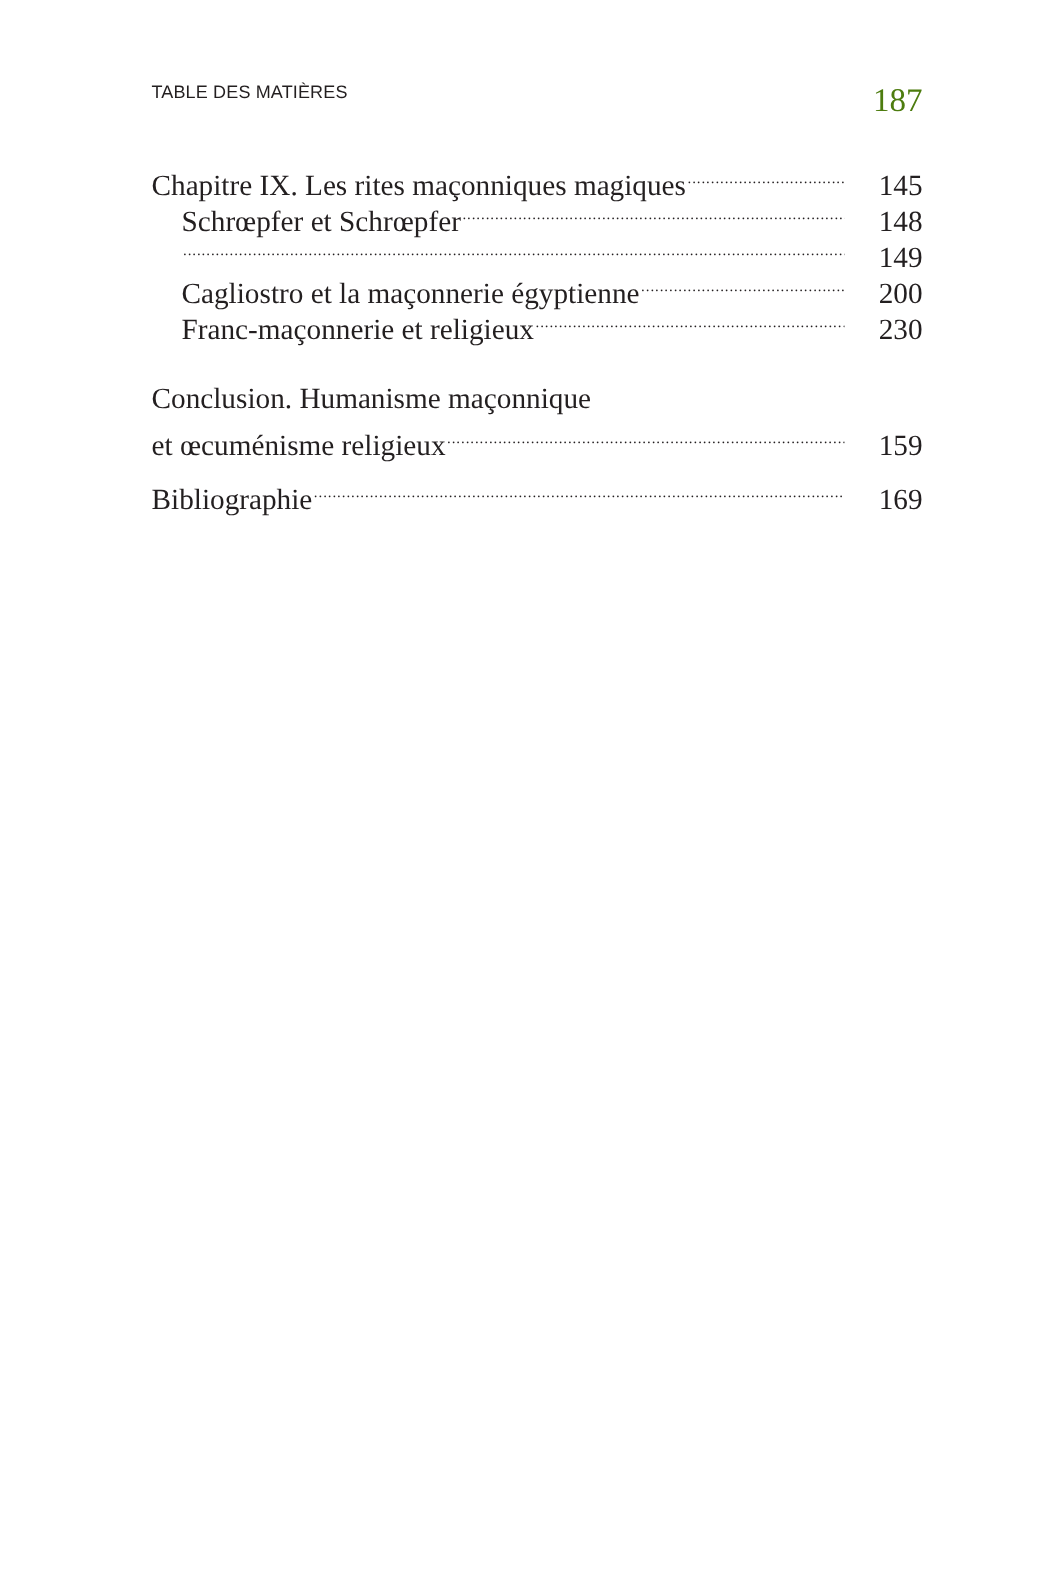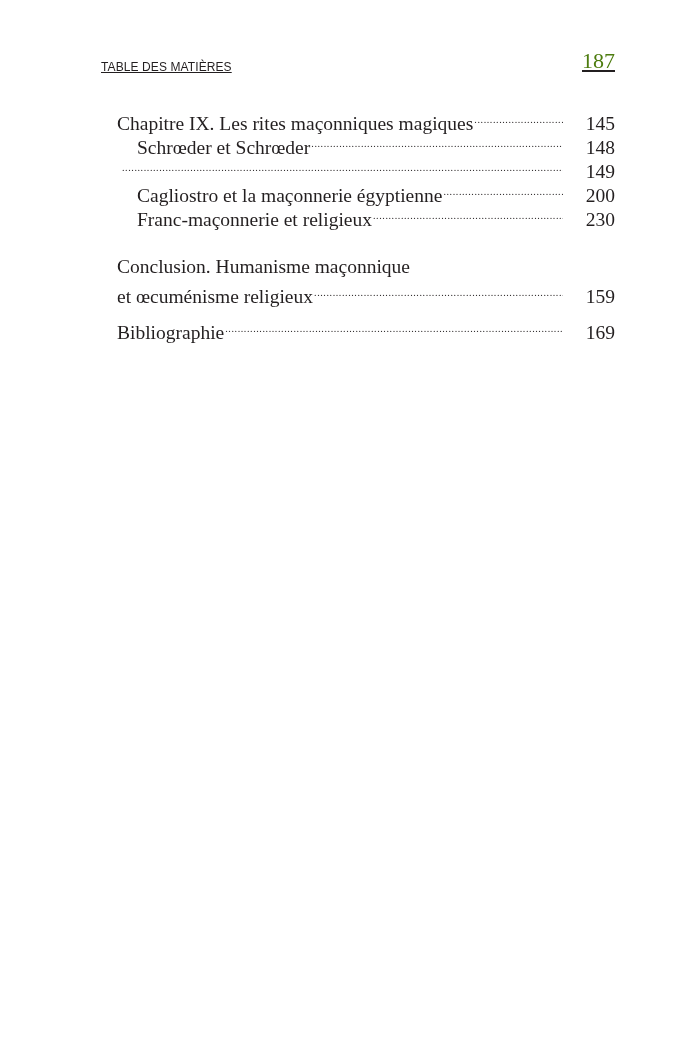--- a/index.html
+++ b/index.html
@@ -15,22 +15,21 @@
       color: #231f20;
     }
     .page-header {
       position: absolute;
       left: 101px;
       right: 85px;
       top: 54px;
       height: 20px;
       display: flex;
       justify-content: space-between;
-      align-items: flex-end;
-      text-decoration: underline;
+      align-items: flex-start;
     }
     .running-title {
       font-family: "Liberation Sans", sans-serif;
       font-size: 12px;
       letter-spacing: 0.1px;
       color: #231f20;
     }
     .page-number {
       font-family: "Liberation Serif", serif;
       font-size: 22px;
@@ -53,21 +52,20 @@
       align-items: baseline;
       height: 24px;
       line-height: 24px;
       white-space: nowrap;
     }
     .toc-row.sub {
       padding-left: 20px;
     }
     .toc-title {
       flex: 0 0 auto;
-      margin-left: 16px;
     }
     .leader {
       flex: 1 1 auto;
       overflow: hidden;
       position: relative;
       height: 24px;
       margin-left: 1px;
     }
     .leader::before {
       content: "................................................................................................................................................................................................";
@@ -98,21 +96,21 @@
 
 <div class="toc">
 
   <div class="toc-group">
     <div class="toc-row">
       <span class="toc-title">Chapitre IX.  Les rites maçonniques magiques</span>
       <span class="leader"></span>
       <span class="toc-page">145</span>
     </div>
     <div class="toc-row sub">
-      <span class="toc-title">Schrœder et Schrœder</span>
+      <span class="toc-title">Schrœpfer et Schrœpfer</span>
       <span class="leader"></span>
       <span class="toc-page">148</span>
     </div>
     <div class="toc-row sub">
       <span class="leader"></span>
       <span class="toc-page">149</span>
     </div>
     <div class="toc-row sub">
       <span class="toc-title">Cagliostro et la maçonnerie égyptienne</span>
       <span class="leader"></span>

